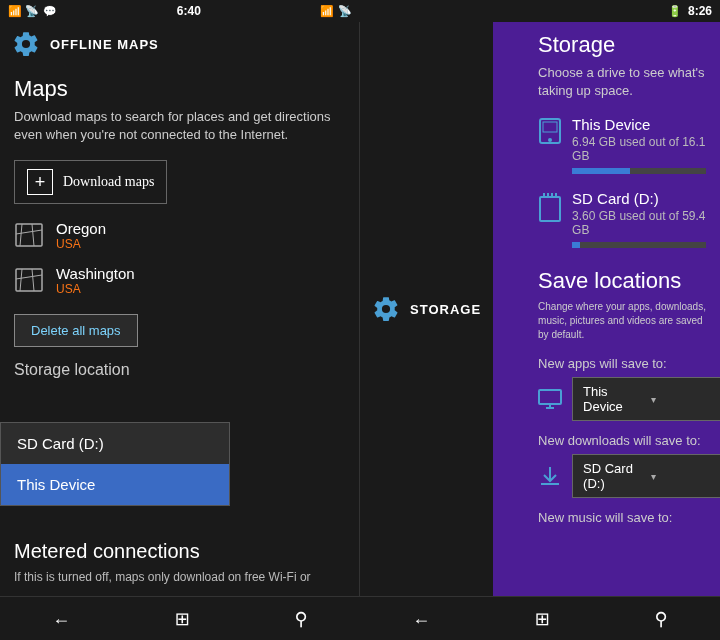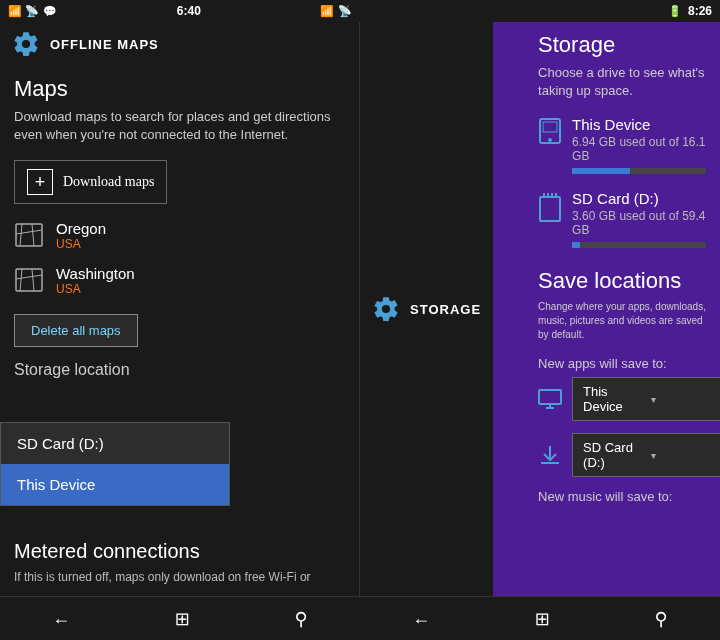--- a/index.html
+++ b/index.html
@@ -412,20 +412,21 @@
             <line x1="12" y1="15" x2="12" y2="19" stroke="#4a9fd4" stroke-width="2"></line>
           </svg>
           <div class="save-dropdown">
             <span>This Device</span>
             <span class="chevron">▾</span>
           </div>
         </div>
       </div>
 
       <div class="save-row">
+        <div class="save-row-label">New downloads will save to:</div>
         <div class="save-row-inner">
           <svg class="save-row-icon" viewBox="0 0 24 20">
             <line x1="12" y1="1" x2="12" y2="14" stroke="#4a9fd4" stroke-width="2"></line>
             <polyline points="6,9 12,15 18,9" fill="none" stroke="#4a9fd4" stroke-width="2"></polyline>
             <line x1="3" y1="18" x2="21" y2="18" stroke="#4a9fd4" stroke-width="2"></line>
           </svg>
           <div class="save-dropdown">
             <span>SD Card (D:)</span>
             <span class="chevron">▾</span>
           </div>

